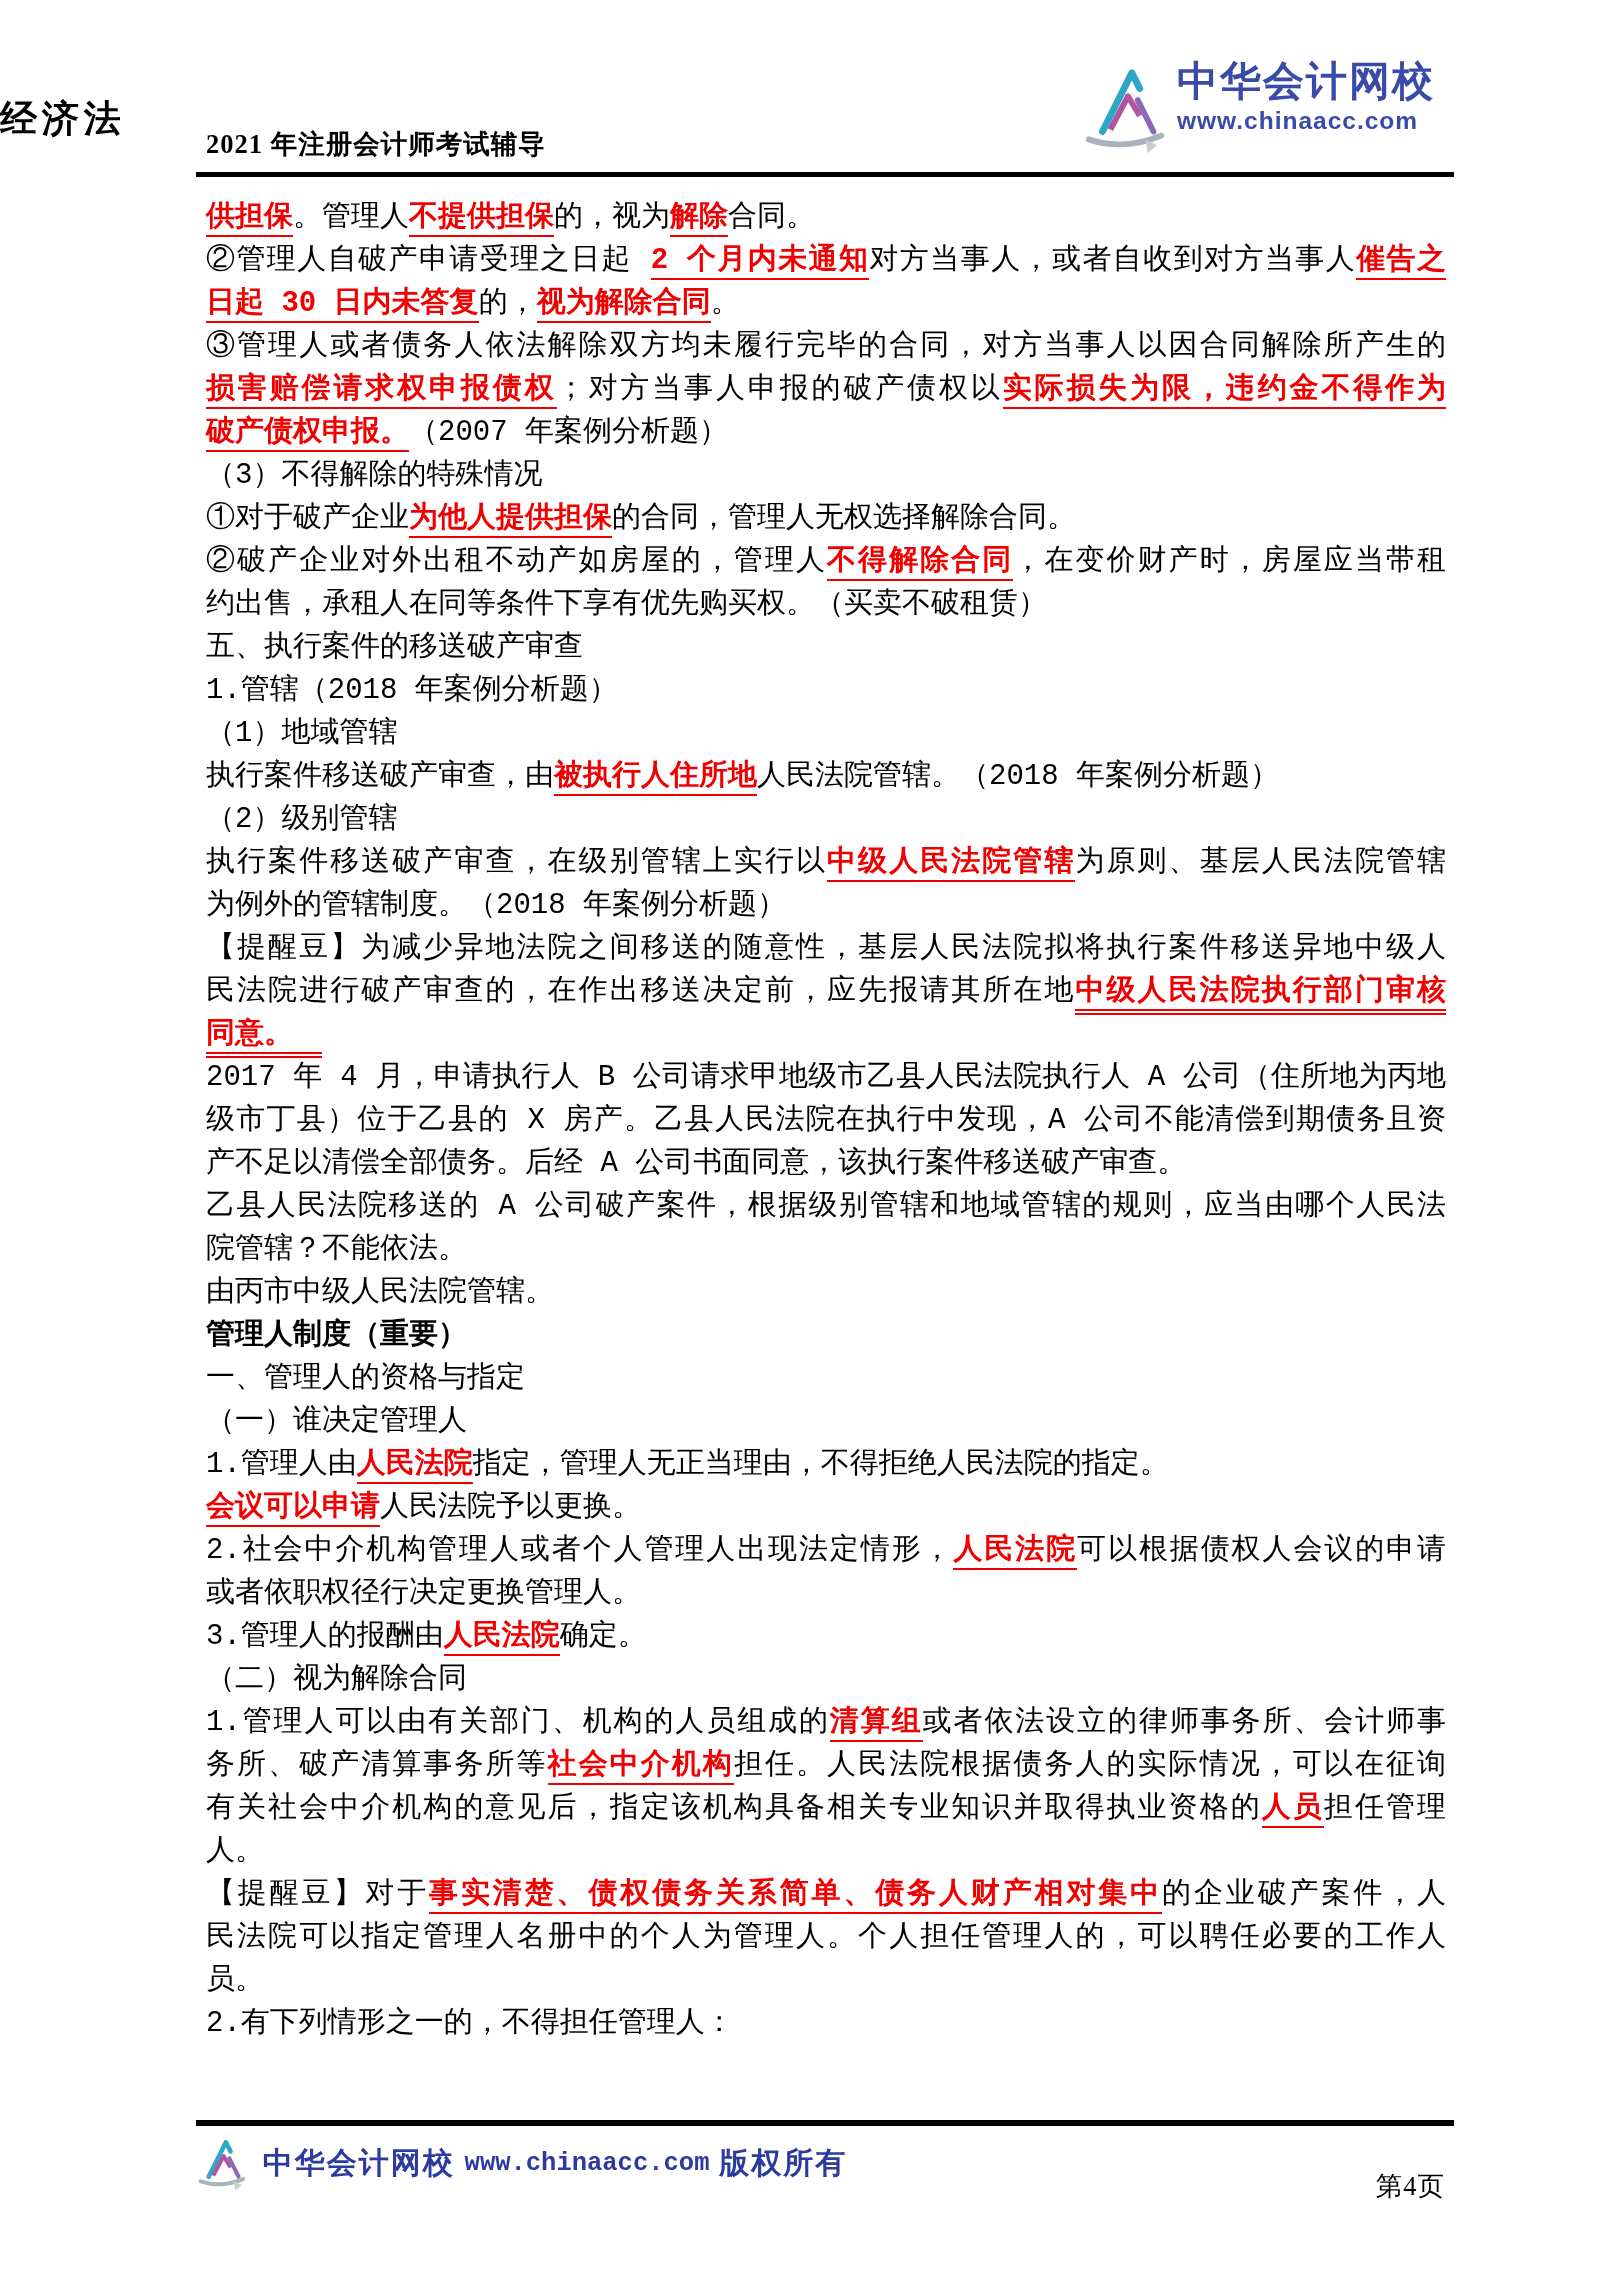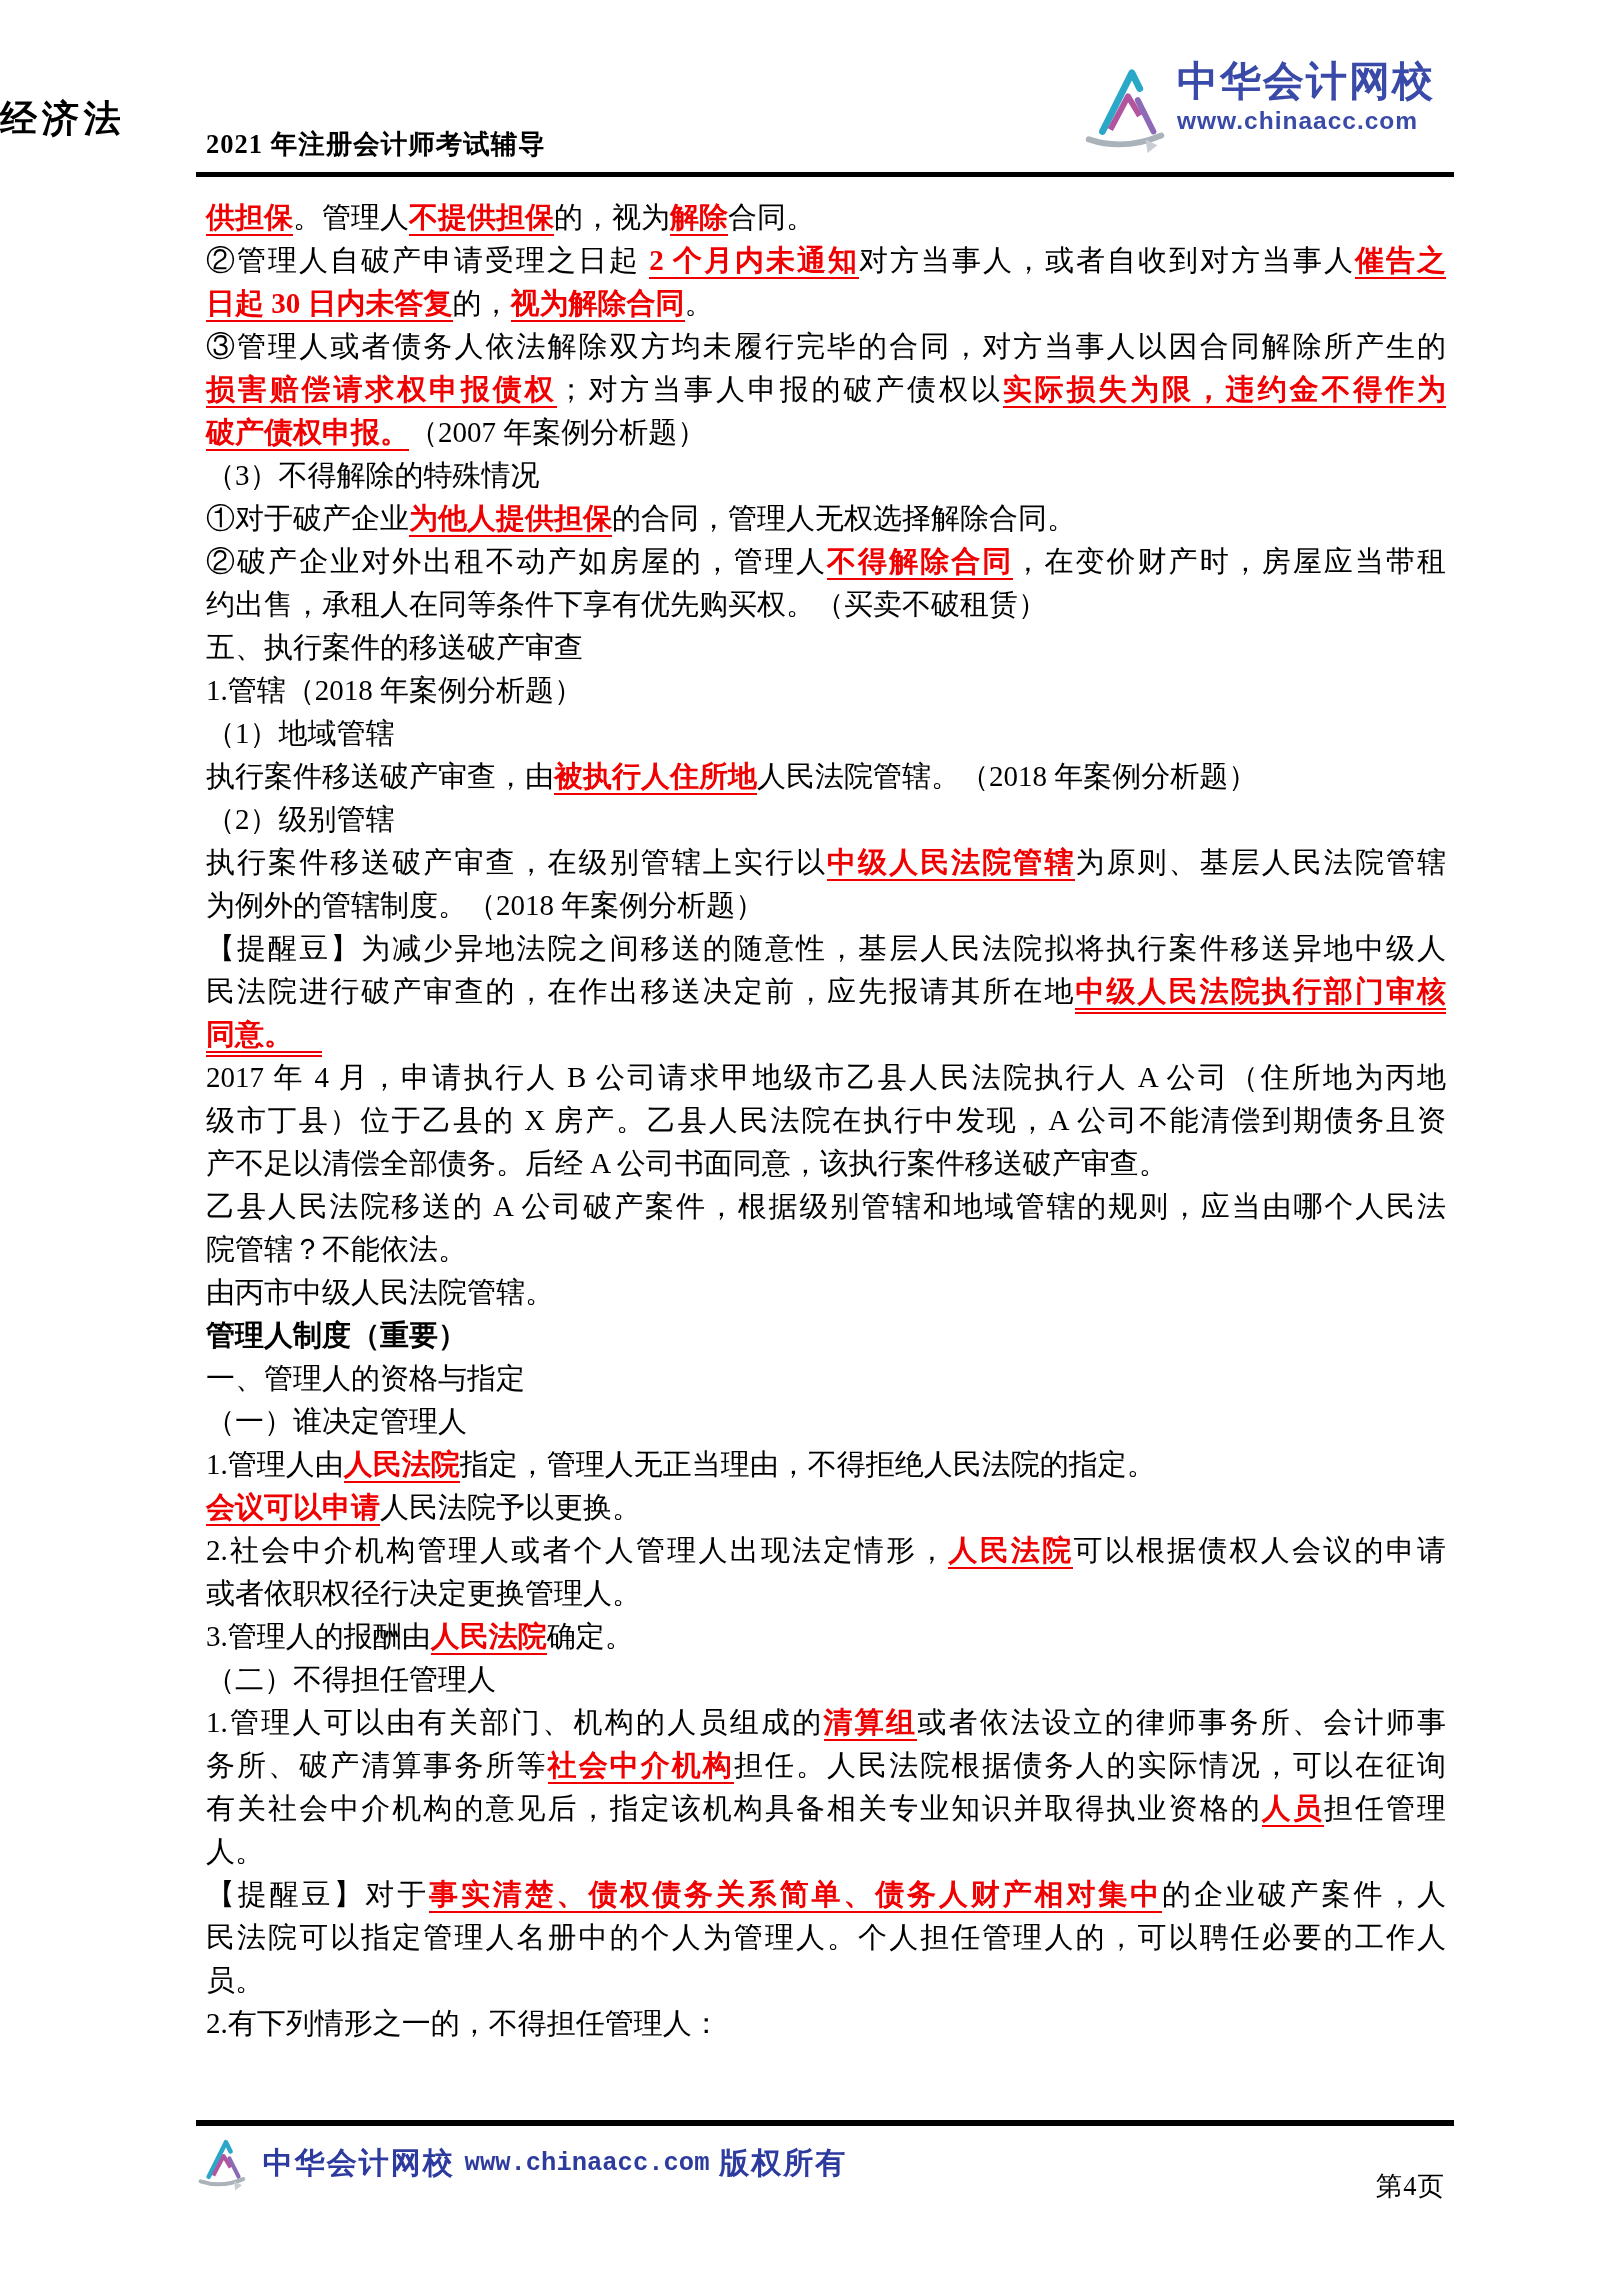--- a/index.html
+++ b/index.html
@@ -38,21 +38,21 @@
   .logo-url{
     font-family:"Liberation Sans","DejaVu Sans",sans-serif;
     font-size:24.5px;font-weight:bold;color:var(--logoblue);letter-spacing:1px;line-height:29px;
   }
   .hdr-rule{
     position:absolute;left:196px;right:167px;top:172px;height:4.9px;background:#000;
   }
   
   #doc-body{
     position:absolute;left:206px;top:196px;width:1240px;
-    font-size:29px;line-height:43px;
+    font-size:29px;line-height:43px;font-family:Liberation Mono, monospace;
   }
   .tline{min-height:43px;}
   .tline.just{text-align:justify;text-align-last:justify;}
   .s-n{color:#000;}
   .s-b{color:#000;font-weight:bold;}
   .s-r{
     color:var(--red);font-weight:bold;
     border-bottom:2px solid var(--red);
     padding-bottom:1px;
   }
@@ -132,21 +132,21 @@
       <div class="tline"><span class="s-n">院管辖？不能依法。</span></div>
       <div class="tline"><span class="s-n">由丙市中级人民法院管辖。</span></div>
       <div class="tline"><span class="s-b">管理人制度（重要）</span></div>
       <div class="tline"><span class="s-n">一、管理人的资格与指定</span></div>
       <div class="tline"><span class="s-n">（一）谁决定管理人</span></div>
       <div class="tline"><span class="s-n">1.管理人由</span><span class="s-r">人民法院</span><span class="s-n">指定，管理人无正当理由，不得拒绝人民法院的指定。</span></div>
       <div class="tline"><span class="s-r">会议可以申请</span><span class="s-n">人民法院予以更换。</span></div>
       <div class="tline just"><span class="s-n">2.社会中介机构管理人或者个人管理人出现法定情形，</span><span class="s-r">人民法院</span><span class="s-n">可以根据债权人会议的申请</span></div>
       <div class="tline"><span class="s-n">或者依职权径行决定更换管理人。</span></div>
       <div class="tline"><span class="s-n">3.管理人的报酬由</span><span class="s-r">人民法院</span><span class="s-n">确定。</span></div>
-      <div class="tline"><span class="s-n">（二）不得担任管理人</span></div>
+      <div class="tline"><span class="s-n">（二）视为解除合同</span></div>
       <div class="tline just"><span class="s-n">1.管理人可以由有关部门、机构的人员组成的</span><span class="s-r">清算组</span><span class="s-n">或者依法设立的律师事务所、会计师事</span></div>
       <div class="tline just"><span class="s-n">务所、破产清算事务所等</span><span class="s-r">社会中介机构</span><span class="s-n">担任。人民法院根据债务人的实际情况，可以在征询</span></div>
       <div class="tline just"><span class="s-n">有关社会中介机构的意见后，指定该机构具备相关专业知识并取得执业资格的</span><span class="s-r">人员</span><span class="s-n">担任管理</span></div>
       <div class="tline"><span class="s-n">人。</span></div>
       <div class="tline just"><span class="s-n">【提醒豆】对于</span><span class="s-r">事实清楚、债权债务关系简单、债务人财产相对集中</span><span class="s-n">的企业破产案件，人</span></div>
       <div class="tline just"><span class="s-n">民法院可以指定管理人名册中的个人为管理人。个人担任管理人的，可以聘任必要的工作人</span></div>
       <div class="tline"><span class="s-n">员。</span></div>
       <div class="tline"><span class="s-n">2.有下列情形之一的，不得担任管理人：</span></div>
     </main>
 

